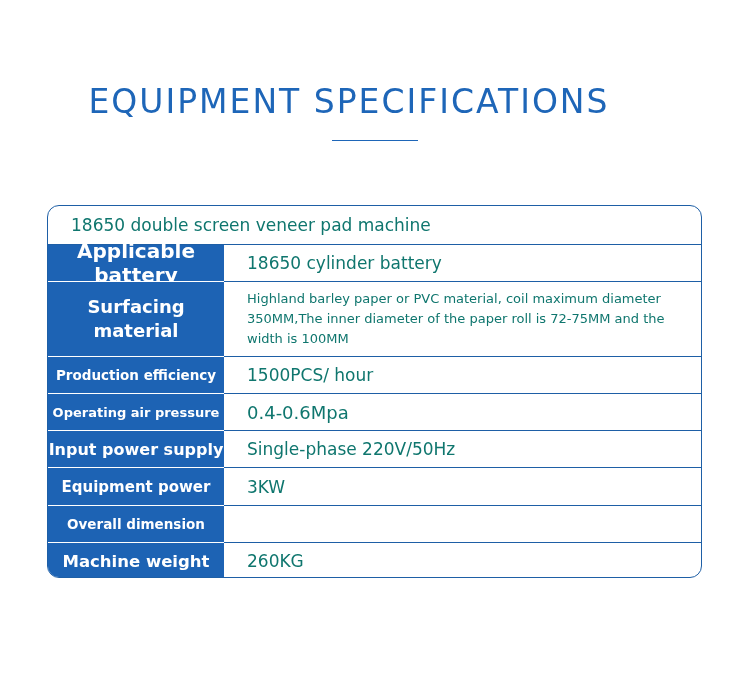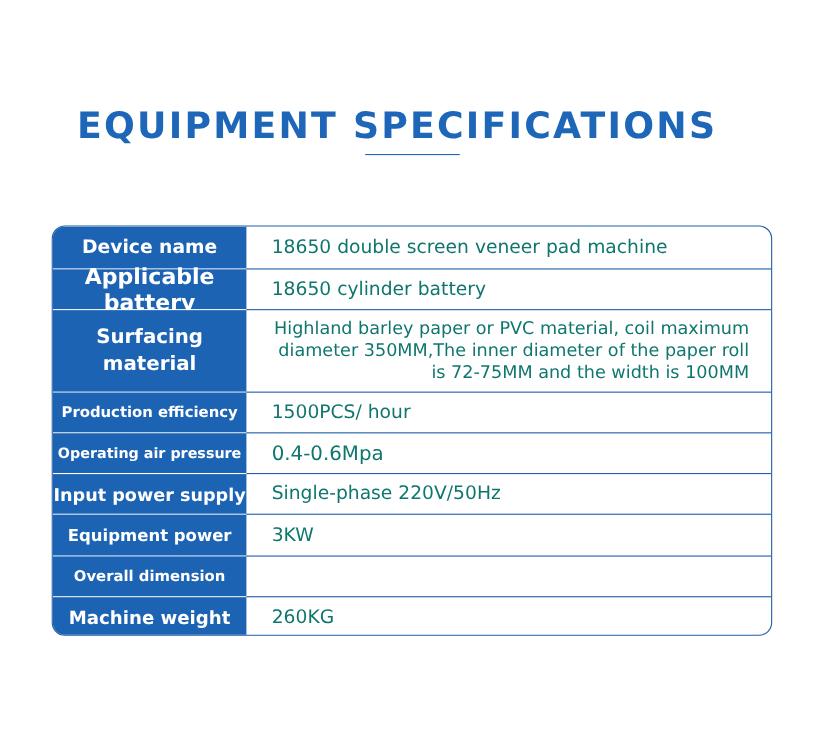--- a/index.html
+++ b/index.html
@@ -2,22 +2,22 @@
 <html><head>
   <meta charset="utf-8">
   <style>
     html, body { margin: 0; padding: 0; }
     body {
       width: 750px; height: 681px; background: #ffffff;
       font-family: "DejaVu Sans", sans-serif; position: relative; overflow: hidden;
     }
     .title {
       position: absolute; left: 0; top: 78px; width: 690px; text-align: center;
-      color: #1e66b8; font-family: "DejaVu Sans", sans-serif; font-weight: bold;
-      font-size: 33px; letter-spacing: 2px; margin: 16px;
+      color: #1e66b8; font-family: "DejaVu Sans", sans-serif; font-weight: normal;
+      font-size: 33px; letter-spacing: 2px; margin: 4px;
     }
     .title-rule {
       position: absolute; left: 332px; top: 140px; width: 86px; height: 1px;
       background: #1e66b8;
     }
     .spec-table {
       position: absolute; left: 47px; top: 205px; width: 655px; height: 373px;
       border: 1px solid #1e5fa6; border-radius: 12px; overflow: hidden;
       box-sizing: border-box; background: #fff;
     }
@@ -29,31 +29,30 @@
       width: 176px; flex: 0 0 176px; background: #1d63b4; color: #ffffff;
       display: flex; align-items: center; justify-content: center; text-align: center;
       font-weight: 600; box-sizing: border-box; border-bottom: 1px solid #ffffff;
       margin-bottom: -1px;
     }
     .row:last-child .label { border-bottom: none; margin-bottom: 0; }
     .value {
       flex: 1; display: flex; align-items: center; padding-left: 23px;
       color: #0f766e; box-sizing: border-box;
     }
-    .value.multi { font-size: 16px; line-height: 20px; padding-right: 20px; text-align: right; }
+    .value.multi { font-size: 13px; line-height: 20px; padding-right: 20px; }
   </style>
 </head>
 <body>
 
 <h1 class="title">EQUIPMENT SPECIFICATIONS</h1>
 <div class="title-rule"></div>
 
 <div class="spec-table">
   <div class="row" style="height:39px">
-    <div class="label" style="font-size:17px">Device name</div>
     <div class="value" style="font-size:17px">18650 double screen veneer pad machine</div>
   </div>
   <div class="row" style="height:37px">
     <div class="label" style="font-size:20px">Applicable battery</div>
     <div class="value" style="font-size:17px">18650 cylinder battery</div>
   </div>
   <div class="row" style="height:75px">
     <div class="label" style="font-size:18px; line-height:24px; padding:0 25px">Surfacing material</div>
     <div class="value multi">Highland barley paper or PVC material, coil maximum diameter 350MM,The inner diameter of the paper roll is 72-75MM and the width is 100MM</div>
   </div>

